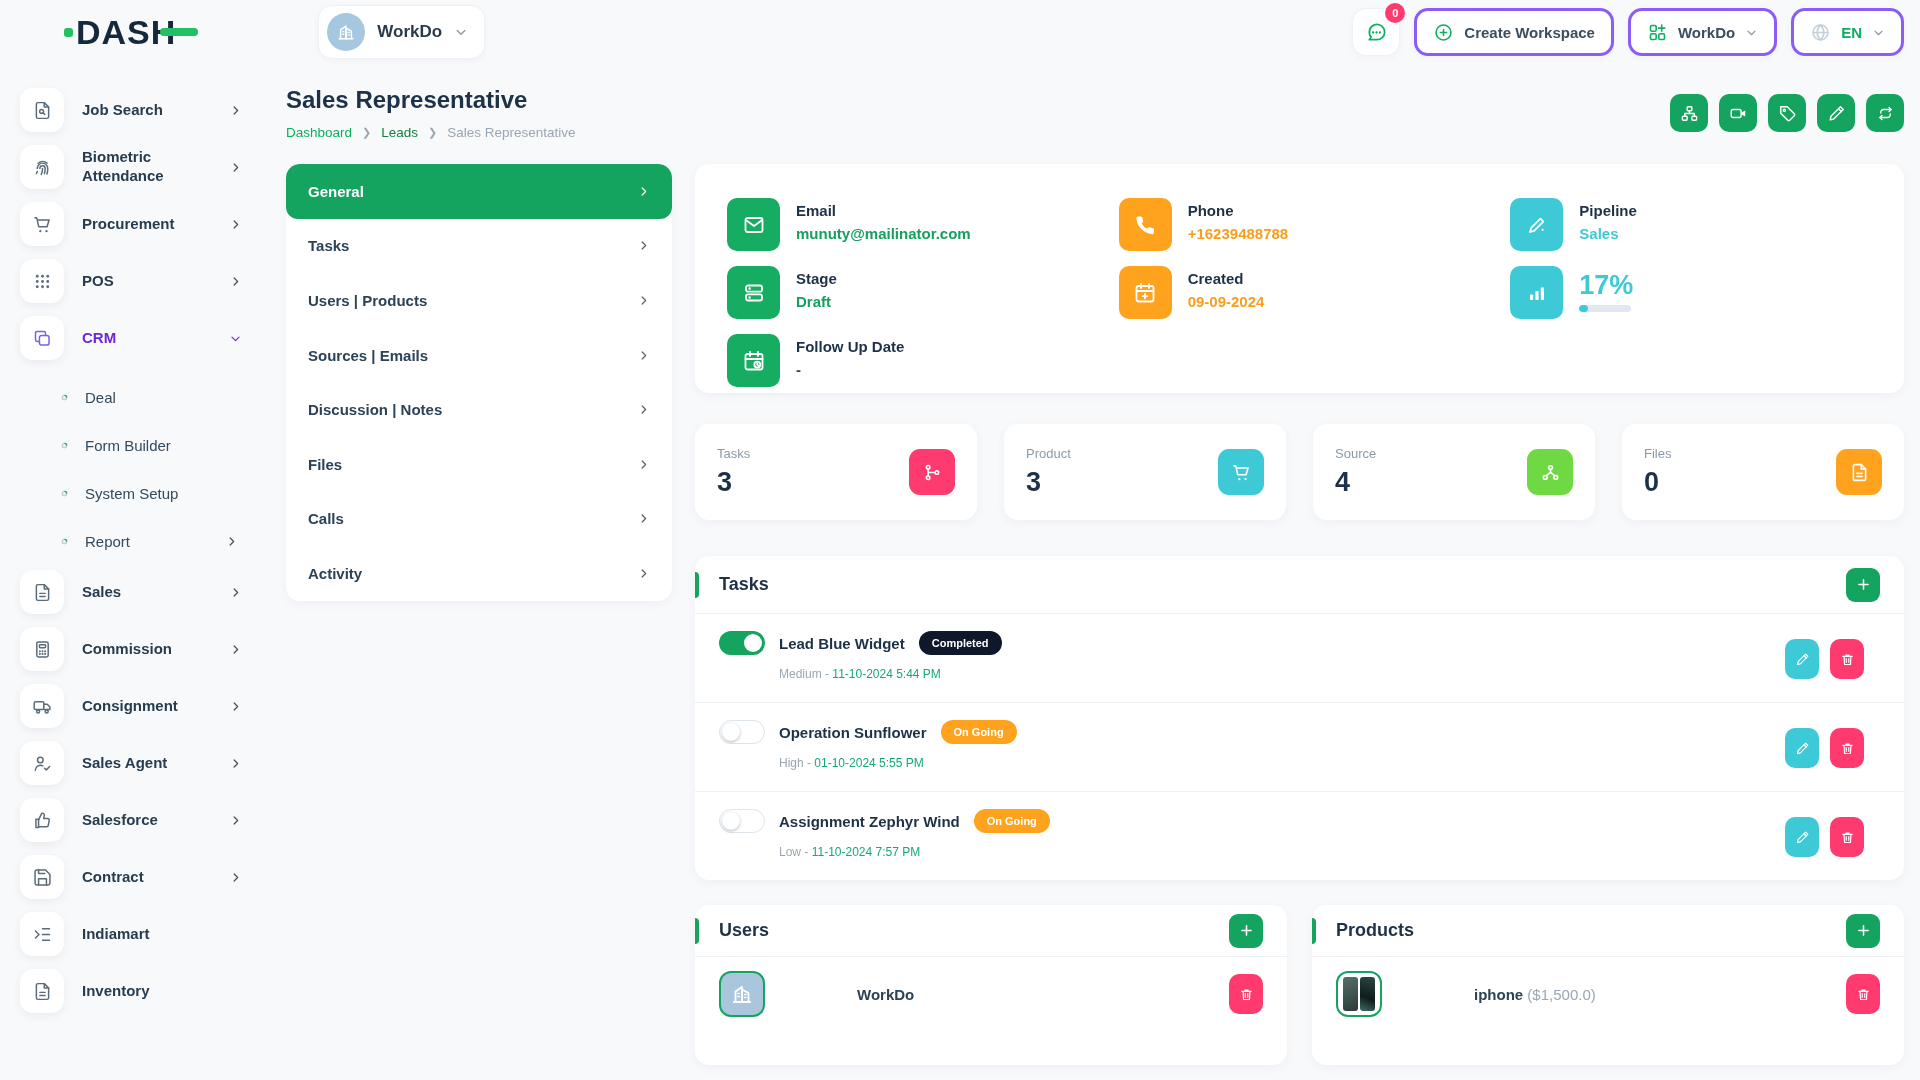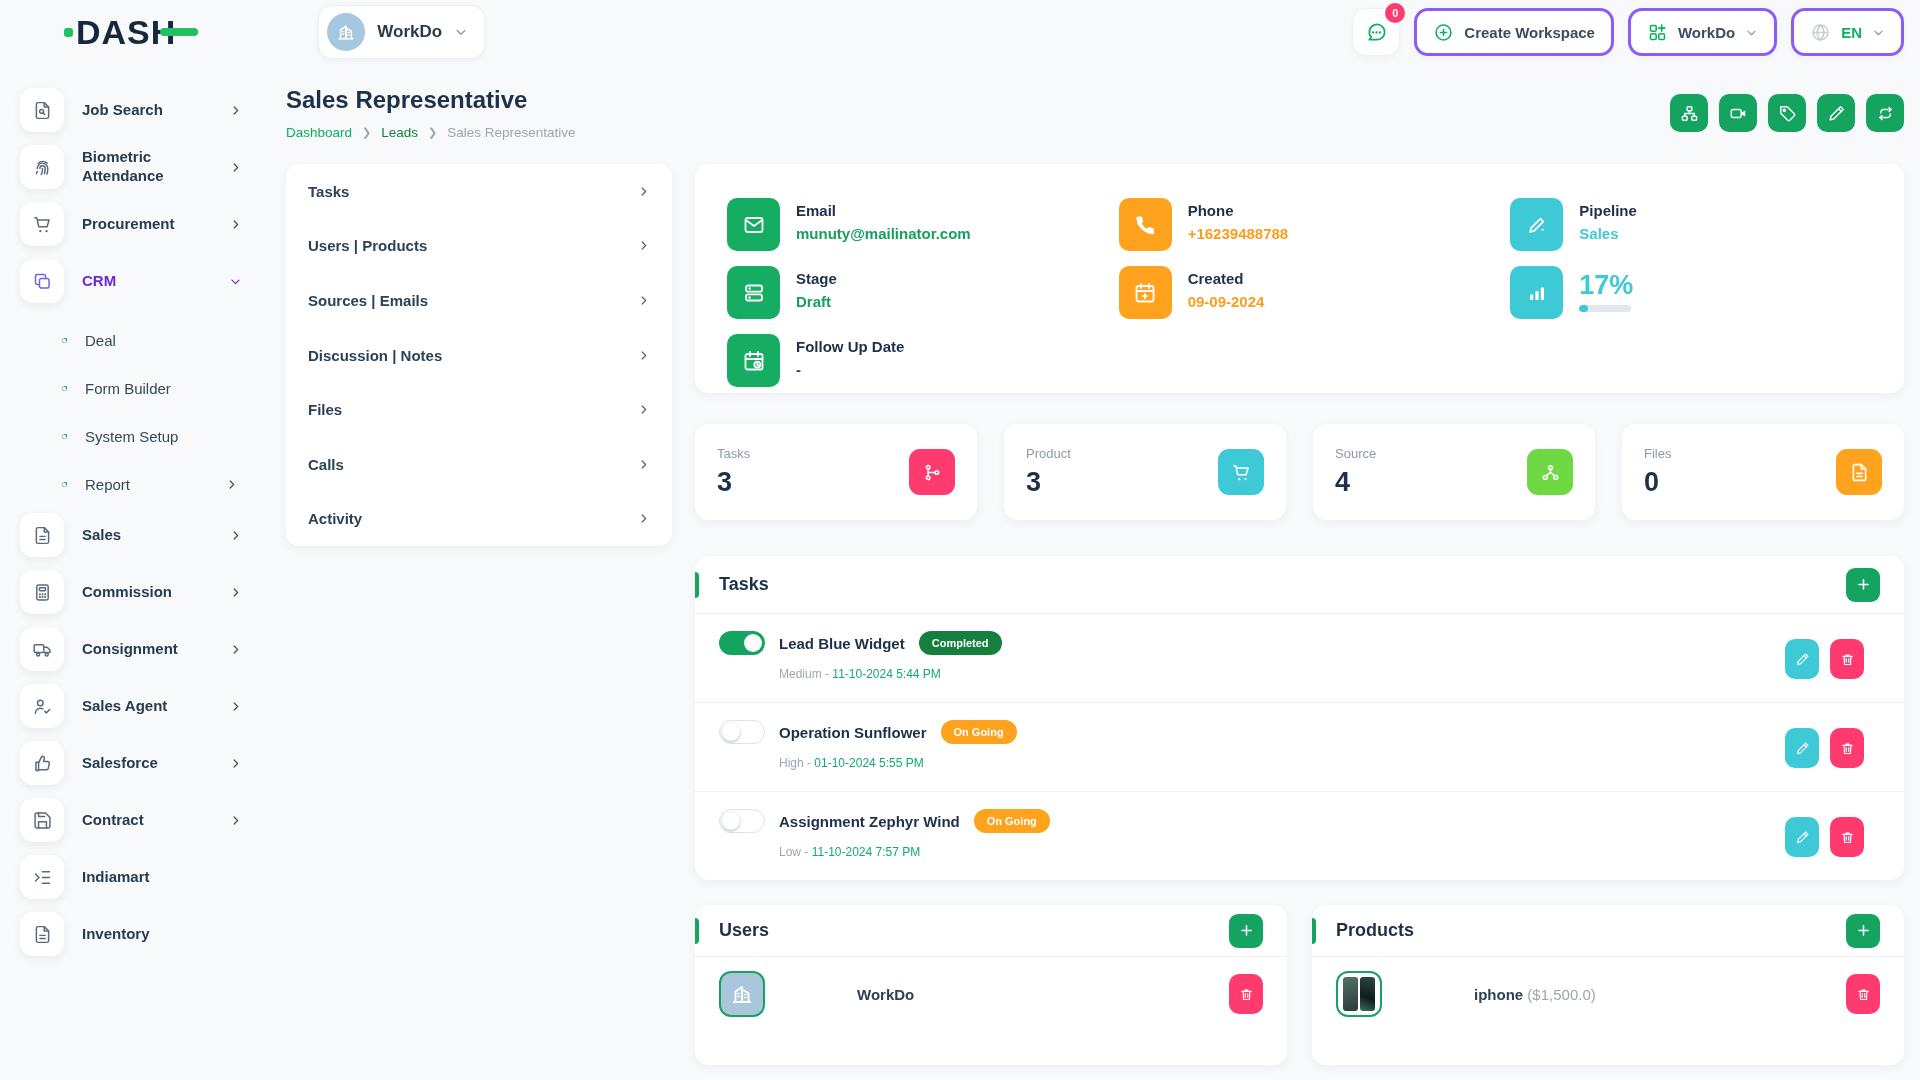--- a/index.html
+++ b/index.html
@@ -86,21 +86,21 @@
   .trow{display:flex;align-items:flex-start;justify-content:space-between;padding:17px 40px 17px 24px;border-bottom:1px solid #edf0f4;}
   .trow:last-child{border-bottom:none;}
   .trow-left{display:flex;flex-direction:column;}
   .trow-top{display:flex;align-items:center;gap:14px;}
   .tgl{width:46px;height:24px;border-radius:12px;background:#14a45f;position:relative;cursor:pointer;flex-shrink:0;}
   .tgl::after{content:"";position:absolute;width:18px;height:18px;border-radius:50%;background:#fff;top:3px;right:3px;}
   .tgl.off{background:#fff;border:1px solid #dde4ea;}
   .tgl.off::after{left:2px;top:2px;background:#fff;box-shadow:0 1px 3px rgba(30,50,70,.35);}
   .tname{font-size:15px;font-weight:700;color:#1d3148;}
   .badge{font-size:11px;font-weight:600;color:#fff;border-radius:13px;padding:6px 13px;}
-  .b-green{background:#15803d;}
+  .b-green{background:#0f172a;}
   .b-orange{background:#ffa21d;}
   .tmeta{margin:12px 0 4px 60px;font-size:12px;}
   .tmeta .pri{color:#9aa6b2;}
   .tmeta .dt{color:#14a878;}
   .rowacts{display:flex;gap:11px;margin-top:8px;}
   .sqbtn{width:34px;height:40px;border-radius:10px;display:flex;align-items:center;justify-content:center;color:#fff;cursor:pointer;}
   .sq-cyan{background:#3ec9d6;}
   .sq-pink{background:#ff3a6e;}
   
   .uprow{display:flex;gap:25px;margin-top:25px;}
@@ -396,20 +396,33 @@
             <use href="#i-cart"></use>
           </svg>
         </span>
       <span class="nlbl">Procurement</span>
       <span class="nchev">
           <svg class="ic" width="13" height="13" viewBox="0 0 24 24" fill="none" stroke="currentColor" stroke-width="2.2" stroke-linecap="round" stroke-linejoin="round">
             <use href="#i-chevr"></use>
           </svg>
         </span>
     </div>
+    <div class="nav-item">
+      <span class="icbox">
+          <svg class="ic" width="21" height="21" viewBox="0 0 24 24" fill="none" stroke="currentColor" stroke-width="1.7">
+            <use href="#i-grid9"></use>
+          </svg>
+        </span>
+      <span class="nlbl">POS</span>
+      <span class="nchev">
+          <svg class="ic" width="13" height="13" viewBox="0 0 24 24" fill="none" stroke="currentColor" stroke-width="2.2" stroke-linecap="round" stroke-linejoin="round">
+            <use href="#i-chevr"></use>
+          </svg>
+        </span>
+    </div>
     <div class="nav-item active">
       <span class="icbox">
           <svg class="ic" width="21" height="21" viewBox="0 0 24 24" fill="none" stroke="currentColor" stroke-width="1.7" stroke-linecap="round" stroke-linejoin="round">
             <use href="#i-copy"></use>
           </svg>
         </span>
       <span class="nlbl" style="font-weight:700">CRM</span>
       <span class="nchev">
           <svg class="ic" width="13" height="13" viewBox="0 0 24 24" fill="none" stroke="currentColor" stroke-width="2.2" stroke-linecap="round" stroke-linejoin="round">
             <use href="#i-chevd"></use>
@@ -586,20 +599,28 @@
             <svg class="ic" width="19" height="19" viewBox="0 0 24 24" fill="none" stroke="currentColor" stroke-width="1.8" stroke-linecap="round" stroke-linejoin="round">
               <use href="#i-convert"></use>
             </svg>
           </div>
       </div>
     </div>
 
     <div class="cols">
 
       <div class="card menucard">
+        <div class="mitem active">
+            <span>General</span>
+            <span class="mchev">
+              <svg class="ic" width="13" height="13" viewBox="0 0 24 24" fill="none" stroke="currentColor" stroke-width="2.2" stroke-linecap="round" stroke-linejoin="round">
+                <use href="#i-chevr"></use>
+              </svg>
+            </span>
+          </div>
         <div class="mitem">
             <span>Tasks</span>
             <span class="mchev">
               <svg class="ic" width="13" height="13" viewBox="0 0 24 24" fill="none" stroke="currentColor" stroke-width="2.2" stroke-linecap="round" stroke-linejoin="round">
                 <use href="#i-chevr"></use>
               </svg>
             </span>
           </div>
         <div class="mitem">
             <span>Users | Products</span>

